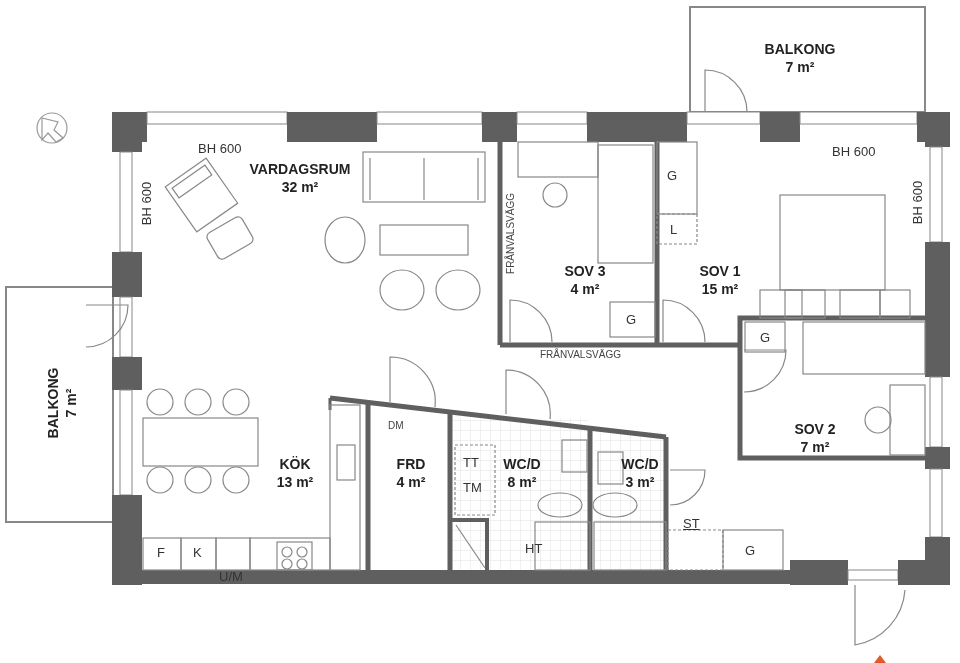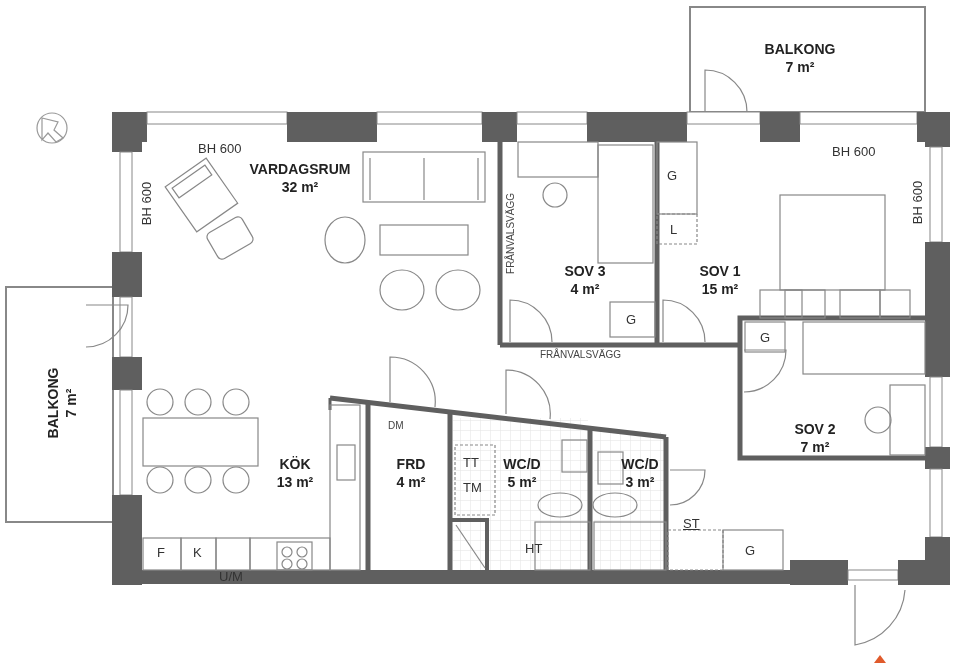--- a/index.html
+++ b/index.html
@@ -200,21 +200,21 @@
 <div class="lbl" style="left:265px;top:455px;width:60px;">
   <span class="a">KÖK</span>
   <span class="a">13 m²</span>
 </div>
 <div class="lbl" style="left:381px;top:455px;width:60px;">
   <span class="a">FRD</span>
   <span class="a">4 m²</span>
 </div>
 <div class="lbl" style="left:492px;top:455px;width:60px;">
   <span class="a">WC/D</span>
-  <span class="a">5 m²</span>
+  <span class="a">8 m²</span>
 </div>
 <div class="lbl" style="left:610px;top:455px;width:60px;">
   <span class="a">WC/D</span>
   <span class="a">3 m²</span>
 </div>
 <div class="lbl" style="left:760px;top:40px;width:80px;">
   <span class="a">BALKONG</span>
   <span class="a">7 m²</span>
 </div>
 <div class="lbl rot" style="left:22px;top:385px;width:80px;transform:rotate(-90deg);">

